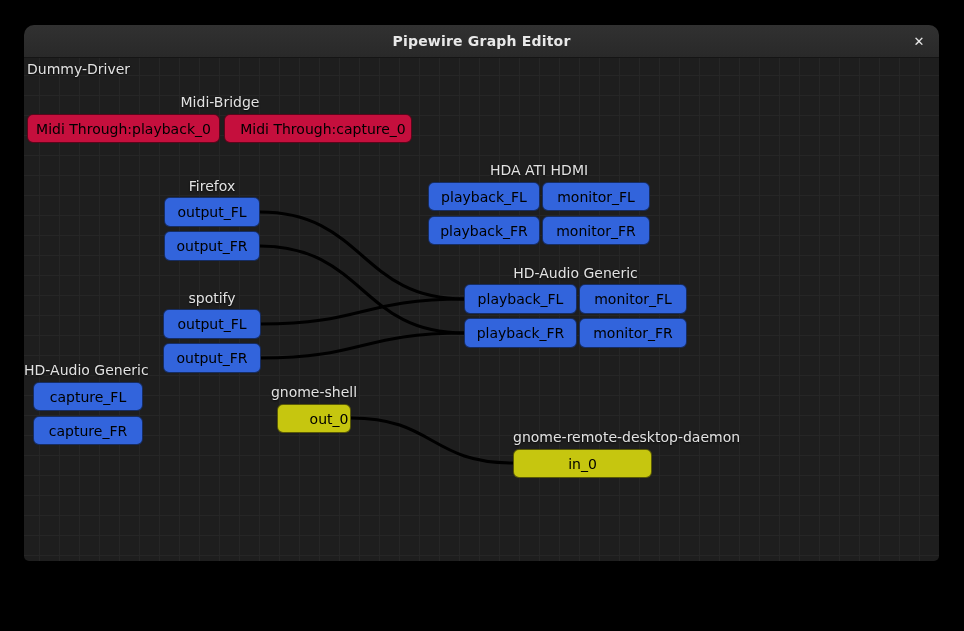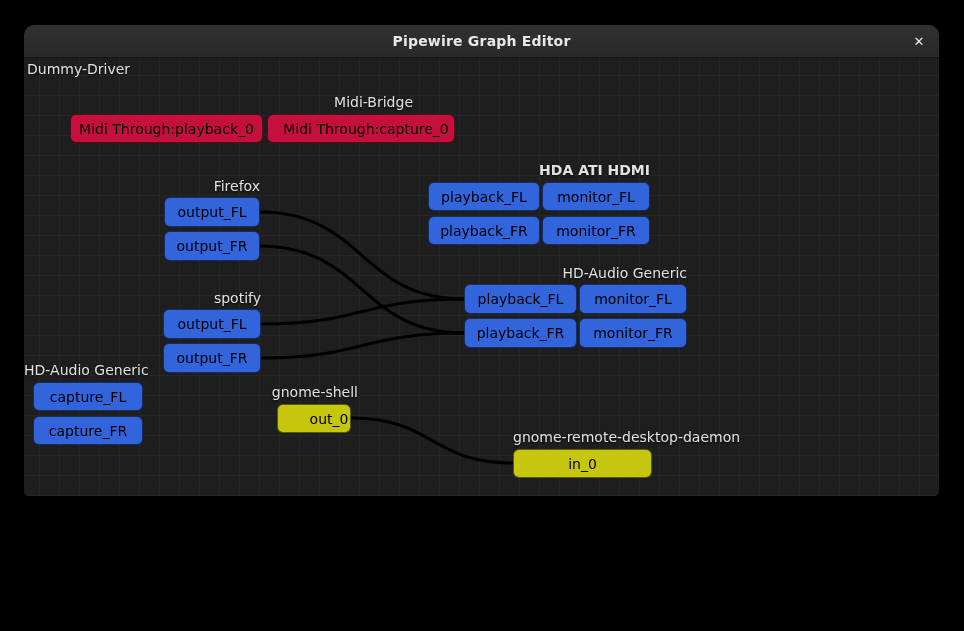--- a/index.html
+++ b/index.html
@@ -9,21 +9,21 @@
     height: 631px;
     background: #000000;
     font-family: "DejaVu Sans", "Liberation Sans", sans-serif;
     overflow: hidden;
   }
   .window {
     position: absolute;
     left: 24px;
     top: 25px;
     width: 915px;
-    height: 471px;
+    height: 536px;
     border-radius: 10px 10px 5px 5px;
     overflow: hidden;
     box-shadow: 0 8px 28px rgba(0,0,0,0.85);
   }
   .titlebar {
     position: relative;
     height: 32px;
     background: linear-gradient(#313131, #292929);
     border-bottom: 1px solid #151515;
     display: flex;
@@ -76,37 +76,37 @@
   }
   .node-label {
     position: absolute;
     z-index: 2;
     color: #e2e2e2;
     font-size: 14px;
     line-height: 15px;
     text-shadow: 0 1px 2px rgba(0,0,0,0.8);
     white-space: nowrap;
   }
-  .node-label.centered { text-align: right; }
+  .node-label.centered { text-align: center; }
   .port {
     position: absolute;
     z-index: 3;
     display: flex;
     align-items: center;
     justify-content: center;
     border-radius: 6px;
     font-size: 14px;
     color: #000000;
     border: 1px solid rgba(0,0,0,0.55);
     box-sizing: border-box;
     white-space: nowrap;
     cursor: pointer;
   }
   .port.audio { background: #3264dc; }
-  .port.midi  { background: #c50f3d; margin-left: 43px; }
+  .port.midi  { background: #c50f3d; }
   .port.video { background: #c6c60f; }
 </style>
 </head>
 <body>
 
 <div class="window">
 
   <div class="titlebar">
     <div class="title">Pipewire Graph Editor</div>
     <div class="close-btn">✕</div>
@@ -125,21 +125,21 @@
     <div class="node-label" style="left:3px; top:4px;text-align:right;">Dummy-Driver</div>
 
     <div class="node-label centered" style="left:3px; top:37px; width:386px;">Midi-Bridge</div>
     <div class="port midi" style="left:3px; top:56px; width:193px; height:29px;">Midi Through:playback_0</div>
     <div class="port midi" style="left:200px; top:56px; width:188px; height:29px;padding-left:10px;">Midi Through:capture_0</div>
 
     <div class="node-label centered" style="left:140px; top:121px; width:96px;">Firefox</div>
     <div class="port audio" style="left:140px; top:139px; width:96px; height:30px;">output_FL</div>
     <div class="port audio" style="left:140px; top:173px; width:96px; height:30px;">output_FR</div>
 
-    <div class="node-label centered" style="left:404px; top:105px; width:222px;font-weight:bold;">HDA ATI HDMI</div>
+    <div class="node-label centered" style="left:404px; top:105px; width:222px;">HDA ATI HDMI</div>
     <div class="port audio" style="left:404px; top:124px; width:112px; height:29px;">playback_FL</div>
     <div class="port audio" style="left:518px; top:124px; width:108px; height:29px;">monitor_FL</div>
     <div class="port audio" style="left:404px; top:158px; width:112px; height:29px;">playback_FR</div>
     <div class="port audio" style="left:518px; top:158px; width:108px; height:29px;">monitor_FR</div>
 
     <div class="node-label centered" style="left:440px; top:208px; width:223px;">HD-Audio Generic</div>
     <div class="port audio" style="left:440px; top:226px; width:113px; height:30px;">playback_FL</div>
     <div class="port audio" style="left:555px; top:226px; width:108px; height:30px;">monitor_FL</div>
     <div class="port audio" style="left:440px; top:260px; width:113px; height:30px;">playback_FR</div>
     <div class="port audio" style="left:555px; top:260px; width:108px; height:30px;">monitor_FR</div>

